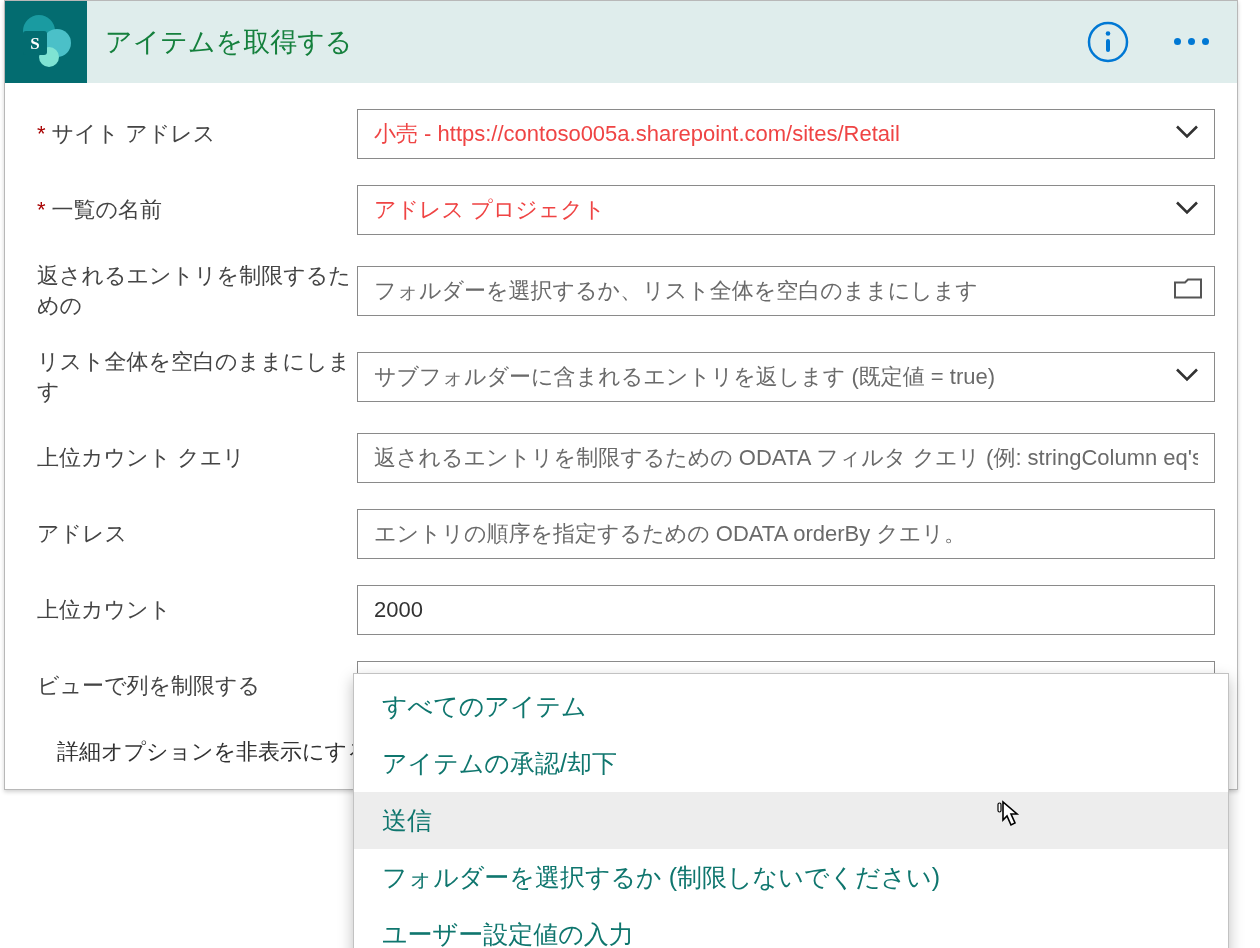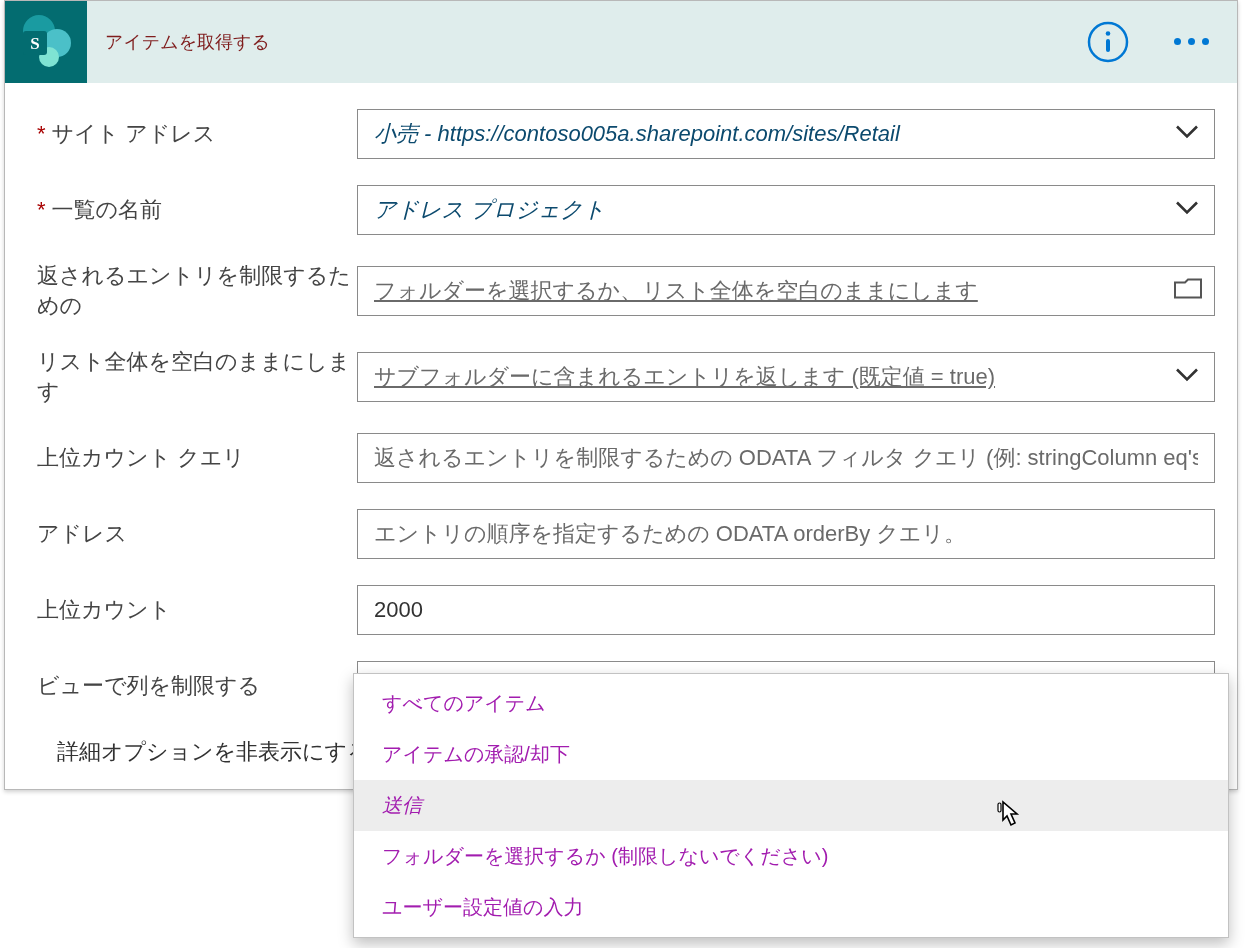--- a/index.html
+++ b/index.html
@@ -29,23 +29,23 @@
     width: 82px;
     height: 82px;
     background: #036c70;
     display: flex;
     align-items: center;
     justify-content: center;
     flex: 0 0 auto;
   }
   .action-title {
     padding-left: 18px;
-    font-size: 18px;
+    font-size: 27px;
     font-weight: 400;
-    color: #7f1d1d;
+    color: #15803d;
     flex: 1 1 auto;
   }
   .header-icons {
     display: flex;
     align-items: center;
     gap: 44px;
     padding-right: 28px;
   }
   .info-btn, .more-btn {
     display: flex;
@@ -95,25 +95,23 @@
     outline: none;
     text-align: left;
     white-space: nowrap;
     overflow: hidden;
   }
   .control.text-input {
     padding-right: 16px;
   }
   .control .placeholder {
     color: #6a6a6a;
-    text-decoration: underline;
   }
   .control .value {
-    color: #0c4a6e;
-    font-style: italic;
+    color: #ef4444;
   }
   .chev {
     position: absolute;
     right: 14px;
     top: 50%;
     transform: translateY(-50%);
     pointer-events: none;
   }
   .folder-icon {
     position: absolute;
@@ -139,28 +137,27 @@
     top: 673px;
     width: 876px;
     background: #fff;
     border: 1px solid #c2c2c2;
     box-shadow: 0 6px 14px rgba(0,0,0,0.25);
     z-index: 50;
     padding: 4px 0;
   }
   .dropdown .opt {
     padding: 12px 28px;
-    font-size: 20px;
-    color: #a21caf;
+    font-size: 25px;
+    color: #0f766e;
     cursor: pointer;
   }
   .dropdown .opt.hover {
     background: #ededed;
     position: relative;
-    font-style: italic;
   }
   .cursor {
     position: absolute;
     left: 994px;
     top: 800px;
     z-index: 100;
     pointer-events: none;
   }
   .control input {
     border:none; outline:none; width:100%; height:100%;

